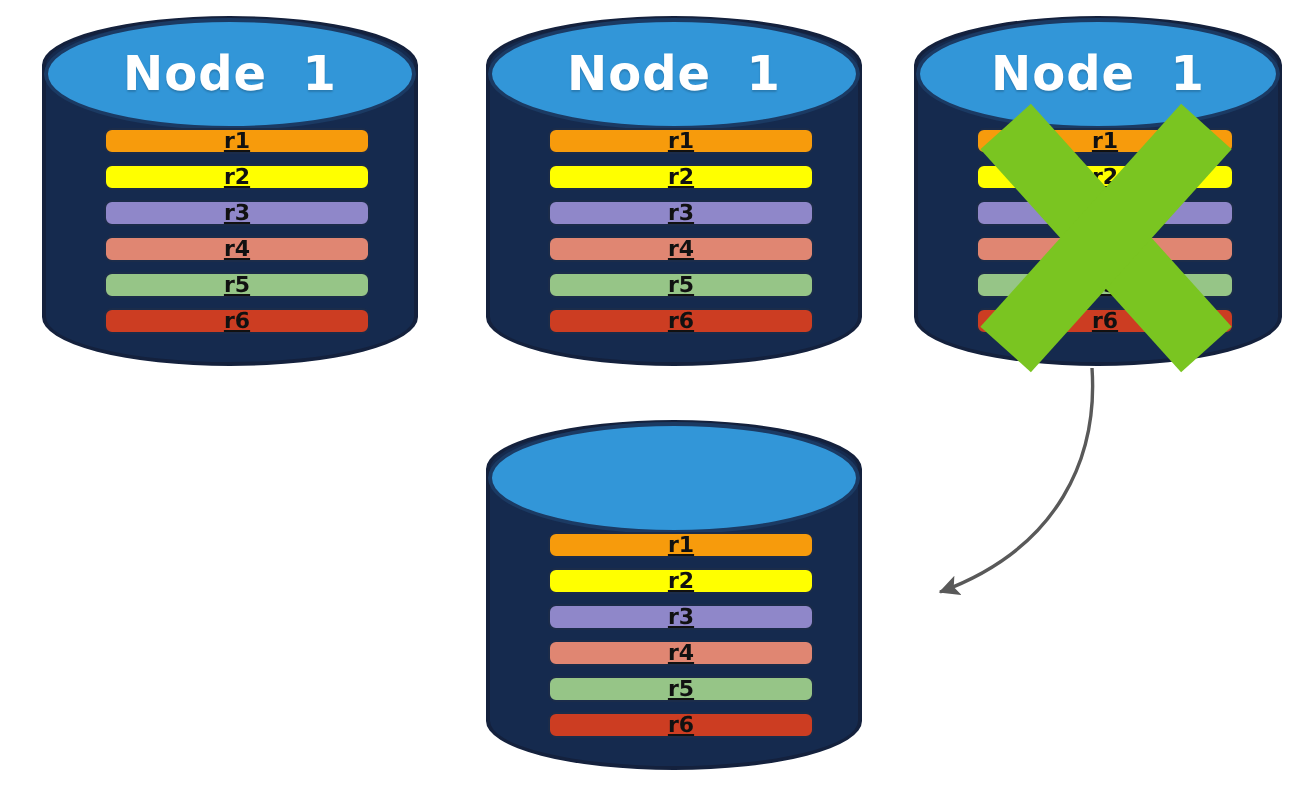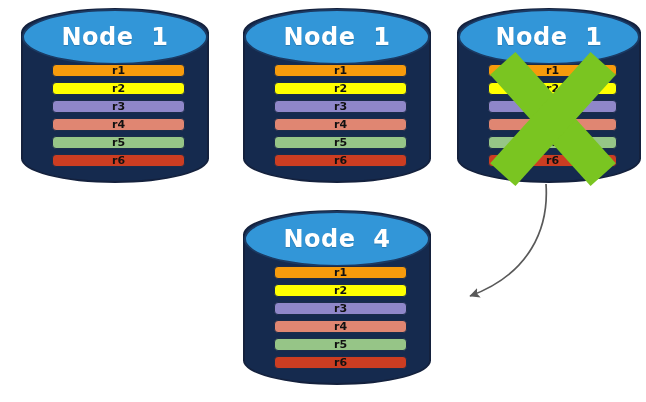--- a/index.html
+++ b/index.html
@@ -84,20 +84,21 @@
     position: absolute;
     left: 0;
     top: 0;
     width: 100%;
     height: 100%;
     line-height: 11px;
     text-align: center;
     color: #111111;
     font-size: 11px;
     font-weight: bold;
+    text-decoration: underline;
   }
 
   
   .cross {
     position: absolute;
     pointer-events: none;
   }
   .cross-bar {
     position: absolute;
     left: 50%;
@@ -204,21 +205,20 @@
     </div>
     <div class="cross" style="left:38px; top:42px; width:116px; height:138px;">
       <div class="cross-bar a"></div>
       <div class="cross-bar b"></div>
     </div>
   </div>
 
   <div class="node" style="left:243px; top:210px; width:188px; height:175px;">
     <div class="node-body"></div>
     <div class="node-top"></div>
-    <div class="node-title">Node  4</div>
     <div class="stripes">
       <div class="stripe" style="background:#f79b0c;">
         <span class="stripe-label">r1</span>
       </div>
       <div class="stripe" style="background:#ffff00;">
         <span class="stripe-label">r2</span>
       </div>
       <div class="stripe" style="background:#8f87c9;">
         <span class="stripe-label">r3</span>
       </div>

